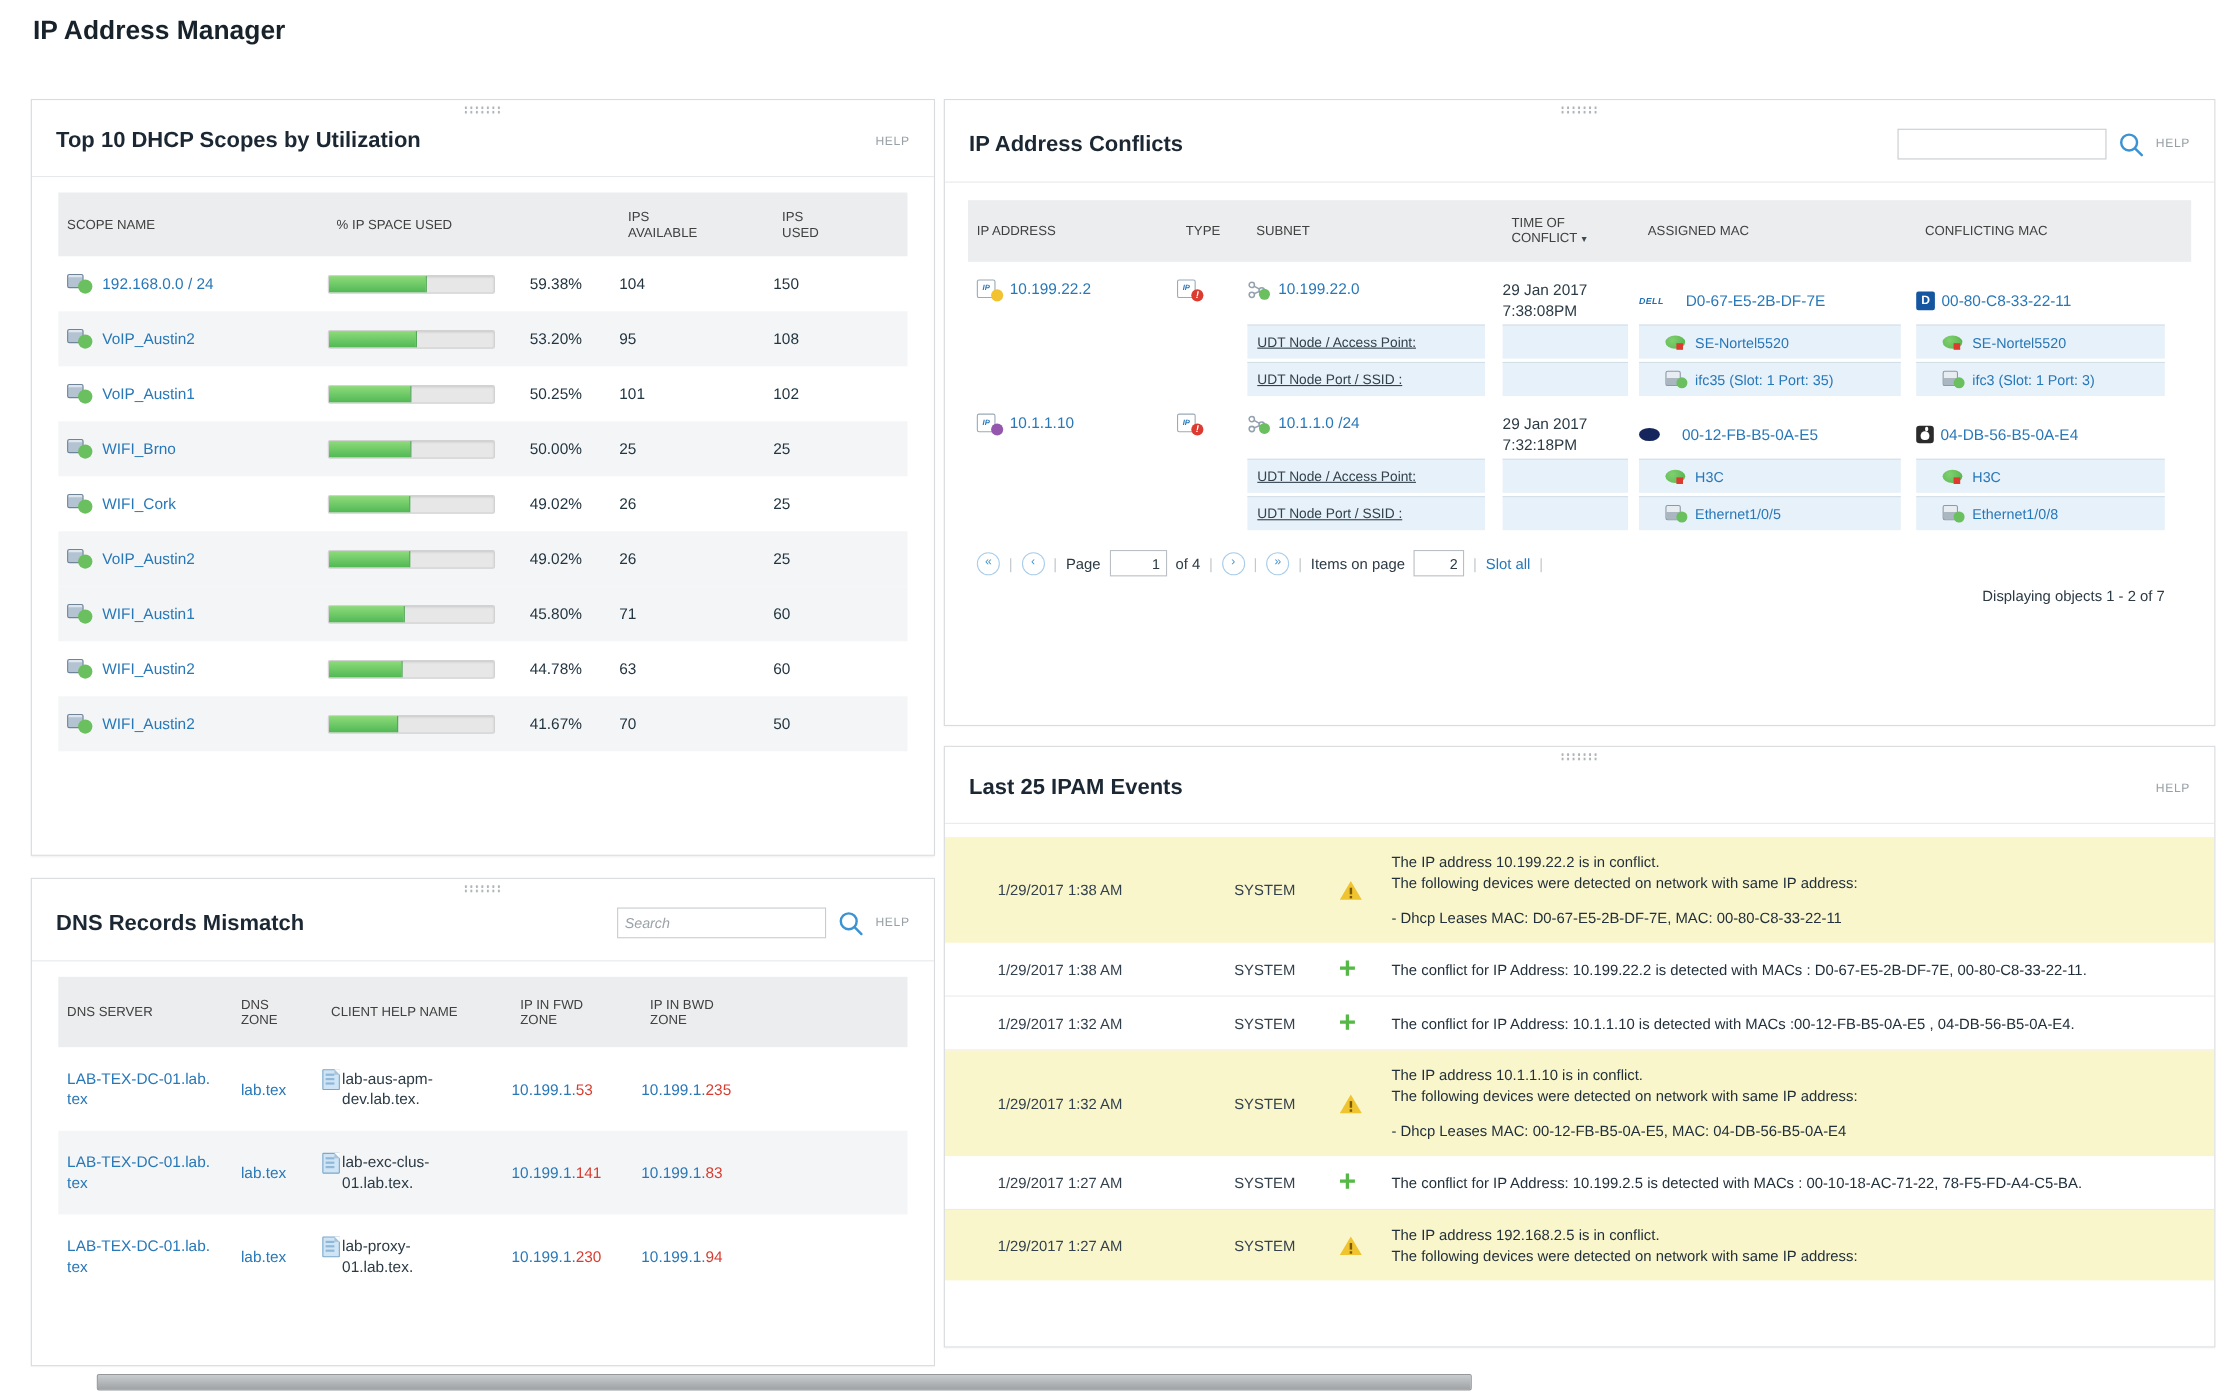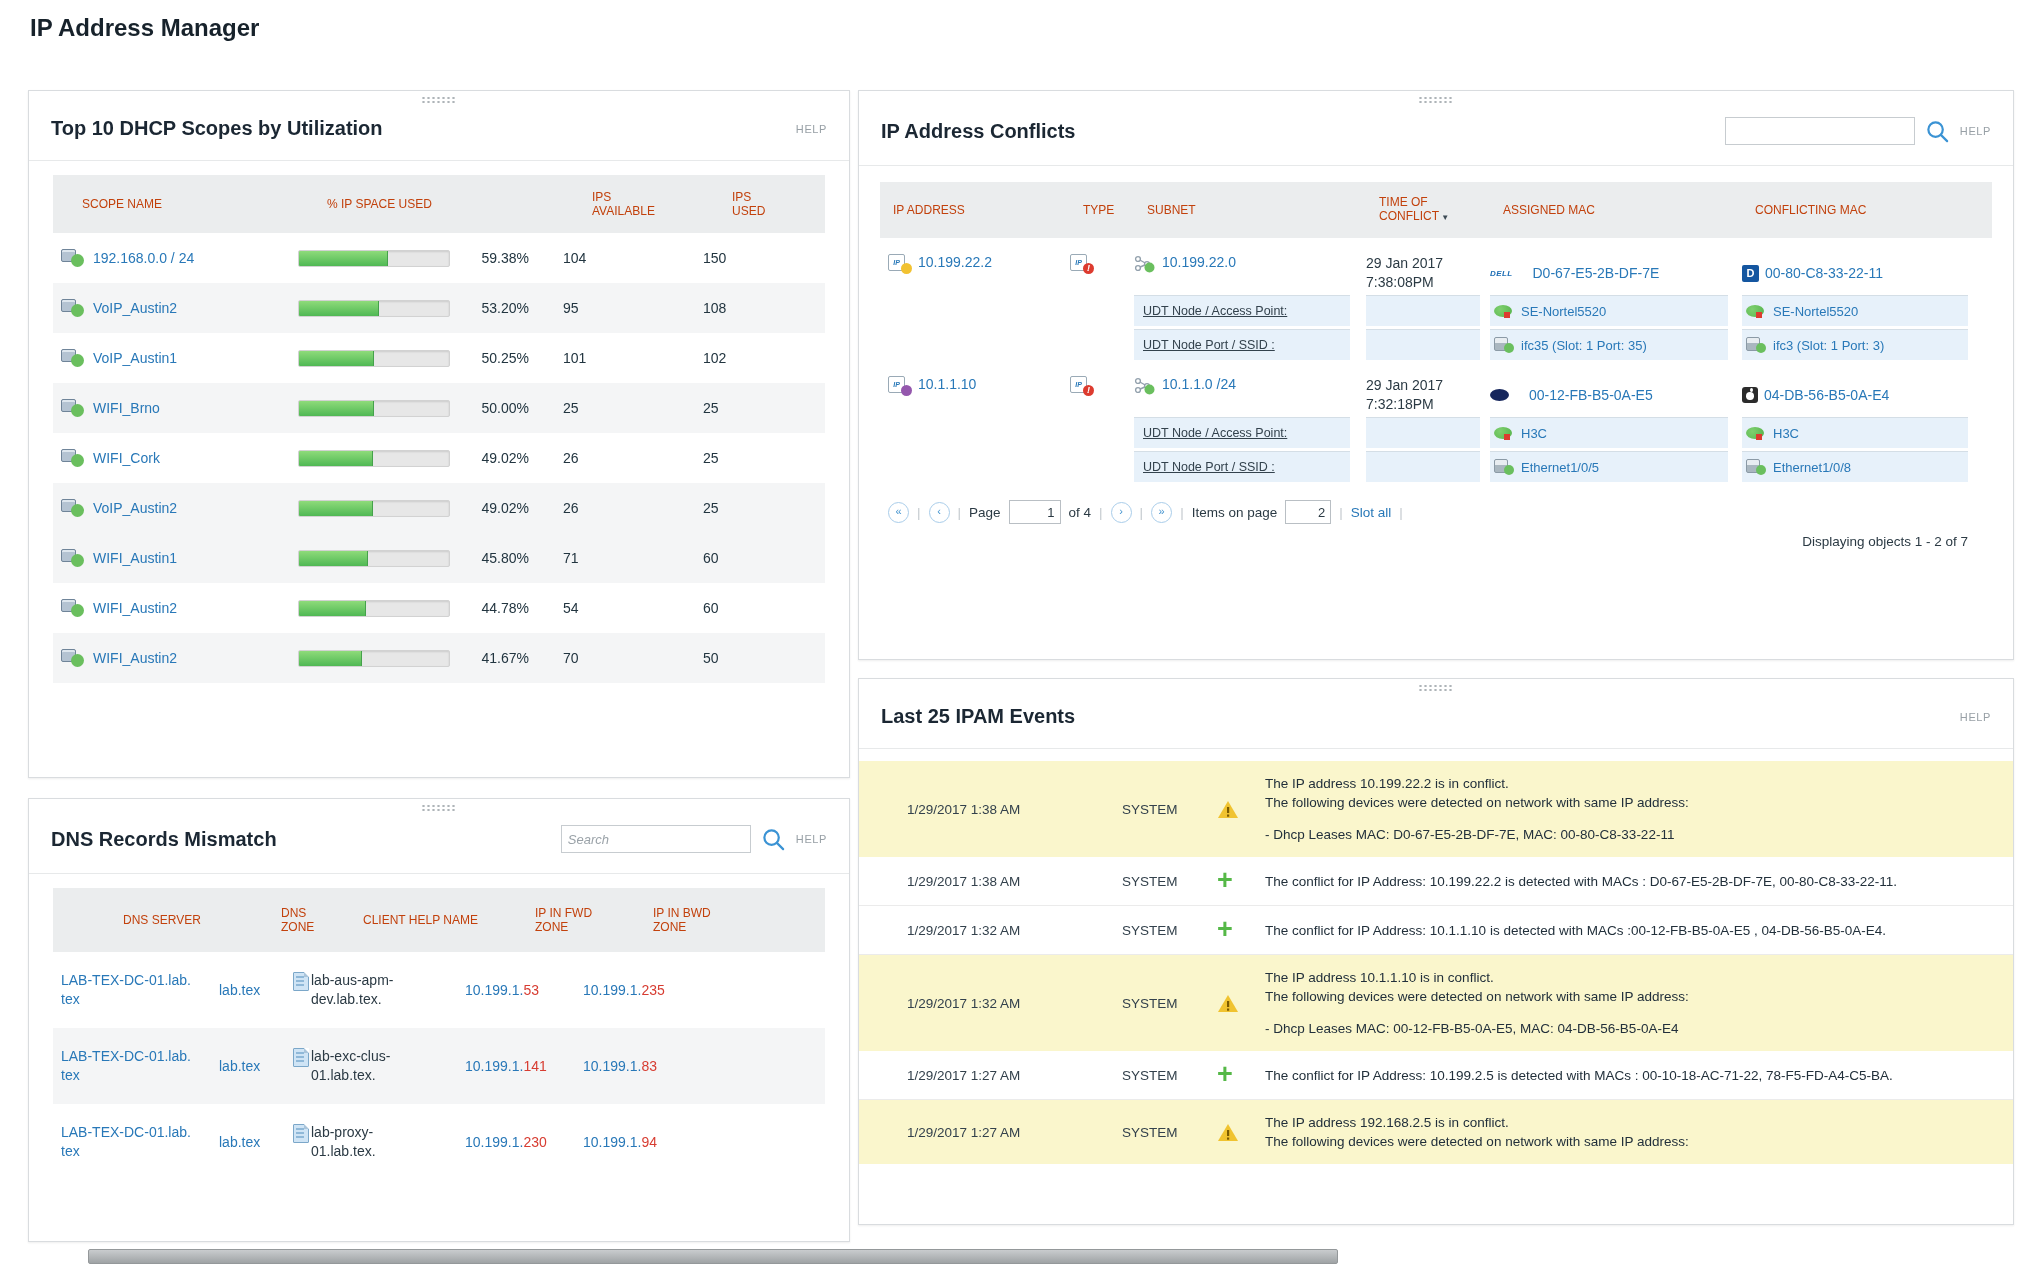--- a/index.html
+++ b/index.html
@@ -17,21 +17,21 @@
          padding:26px 22px 20px 22px;border-bottom:1px solid #e7e9ea;}
   .phead h2{margin:0;font-size:20px;font-weight:700;color:#1b2733;}
   .help{font-size:11px;color:#98a0a6;letter-spacing:.6px;font-weight:400;}
   .headright{display:flex;align-items:center;gap:10px;}
   .searchbox{width:176px;height:26px;border:1px solid #c7ccd0;font-size:13px;padding:0 6px;
              font-family:"Liberation Sans",sans-serif;color:#44525c;}
   .searchbox::placeholder{font-style:italic;color:#9aa2a8;}
   .mag{display:block;}
 
   
-  .thead{display:flex;align-items:center;background:#ebedee;color:#c2410c;font-size:12px;justify-content:center;}
+  .thead{display:flex;align-items:center;background:#ebedee;color:#404040;font-size:12px;}
   .thead .h{padding:6px 0 6px 8px;box-sizing:border-box;}
   .hin{display:inline-block;line-height:14px;}
 
   
   .dhcp-body{padding:14px 24px 0 24px;}
   .dhcp .thead{height:58px;}
   .c-name{width:245px;}.c-bar{width:160px;}.c-pct{width:105px;text-align:right;padding-right:34px;box-sizing:border-box;}
   .c-av{width:140px;}.c-us{width:80px;}
   .h-name{width:245px;}.h-bar{width:265px;}.h-av{width:140px;}.h-us{width:80px;}
   .drow{display:flex;align-items:center;height:50px;font-size:14px;}
@@ -57,21 +57,21 @@
   .m2{grid-area:1/2;}
   .m3{grid-area:1/3;display:flex;align-items:flex-start;gap:6px;}
   .m4{grid-area:1/4;line-height:19px;color:#2b3a44;}
   .m5{grid-area:1/5;display:flex;align-items:center;gap:20px;}
   .m6{grid-area:1/6;display:flex;align-items:center;gap:6px;}
   .sl1{grid-area:2/3;}.se1{grid-area:2/4;}.sv1a{grid-area:2/5;}.sv1c{grid-area:2/6;}
   .sl2{grid-area:3/3;}.se2{grid-area:3/4;}.sv2a{grid-area:3/5;}.sv2c{grid-area:3/6;}
   .slabel{background:#e7f1fa;border-top:1px solid #d4dee6;color:#33424d;font-size:12.5px;
           padding:8px 6px 8px 9px;margin-right:16px;text-decoration:underline;}
   .sempty{background:#e7f1fa;border-top:1px solid #d4dee6;margin-right:10px;}
-  .sval{background:#e7f1fa;border-top:1px solid #d4dee6;padding:6px 6px 6px 4px;margin-right:14px;
+  .sval{background:#e7f1fa;border-top:1px solid #d4dee6;padding:6px 6px 6px 24px;margin-right:14px;
         display:flex;align-items:center;gap:7px;font-size:13px;}
   .ipdoc{display:inline-block;position:relative;width:24px;height:20px;flex:0 0 24px;}
   .ipdoc::before{content:"IP";position:absolute;left:0;top:0;width:15px;height:15px;background:#fff;
                  border:1px solid #9aaab6;border-radius:2px;color:#2878b8;font-size:7px;font-weight:700;
                  text-align:center;line-height:15px;}
   .ipdoc::after{position:absolute;right:0;bottom:0;width:11px;height:11px;border-radius:50%;}
   .ipdoc.y::after{content:"";background:#f2c231;}
   .ipdoc.p::after{content:"";background:#9457ad;}
   .ipdoc.r::after{content:"!";background:#dd3b2f;color:#fff;font-size:9px;font-weight:700;
                   text-align:center;line-height:11px;}
@@ -225,21 +225,21 @@
           <span class="c-av">71</span>
           <span class="c-us">60</span>
         </div>
       <div class="drow">
           <span class="c-name">
             <i class="sc"></i>
             <a class="lnk">WIFI_Austin2</a>
           </span>
           <span class="c-bar"><span class="track"><span class="fill" style="width: 44.78%;"></span></span></span>
           <span class="c-pct">44.78%</span>
-          <span class="c-av">54</span>
+          <span class="c-av">63</span>
           <span class="c-us">60</span>
         </div>
       <div class="drow alt">
           <span class="c-name">
             <i class="sc"></i>
             <a class="lnk">WIFI_Austin2</a>
           </span>
           <span class="c-bar"><span class="track"><span class="fill" style="width: 41.67%;"></span></span></span>
           <span class="c-pct">41.67%</span>
           <span class="c-av">70</span>

